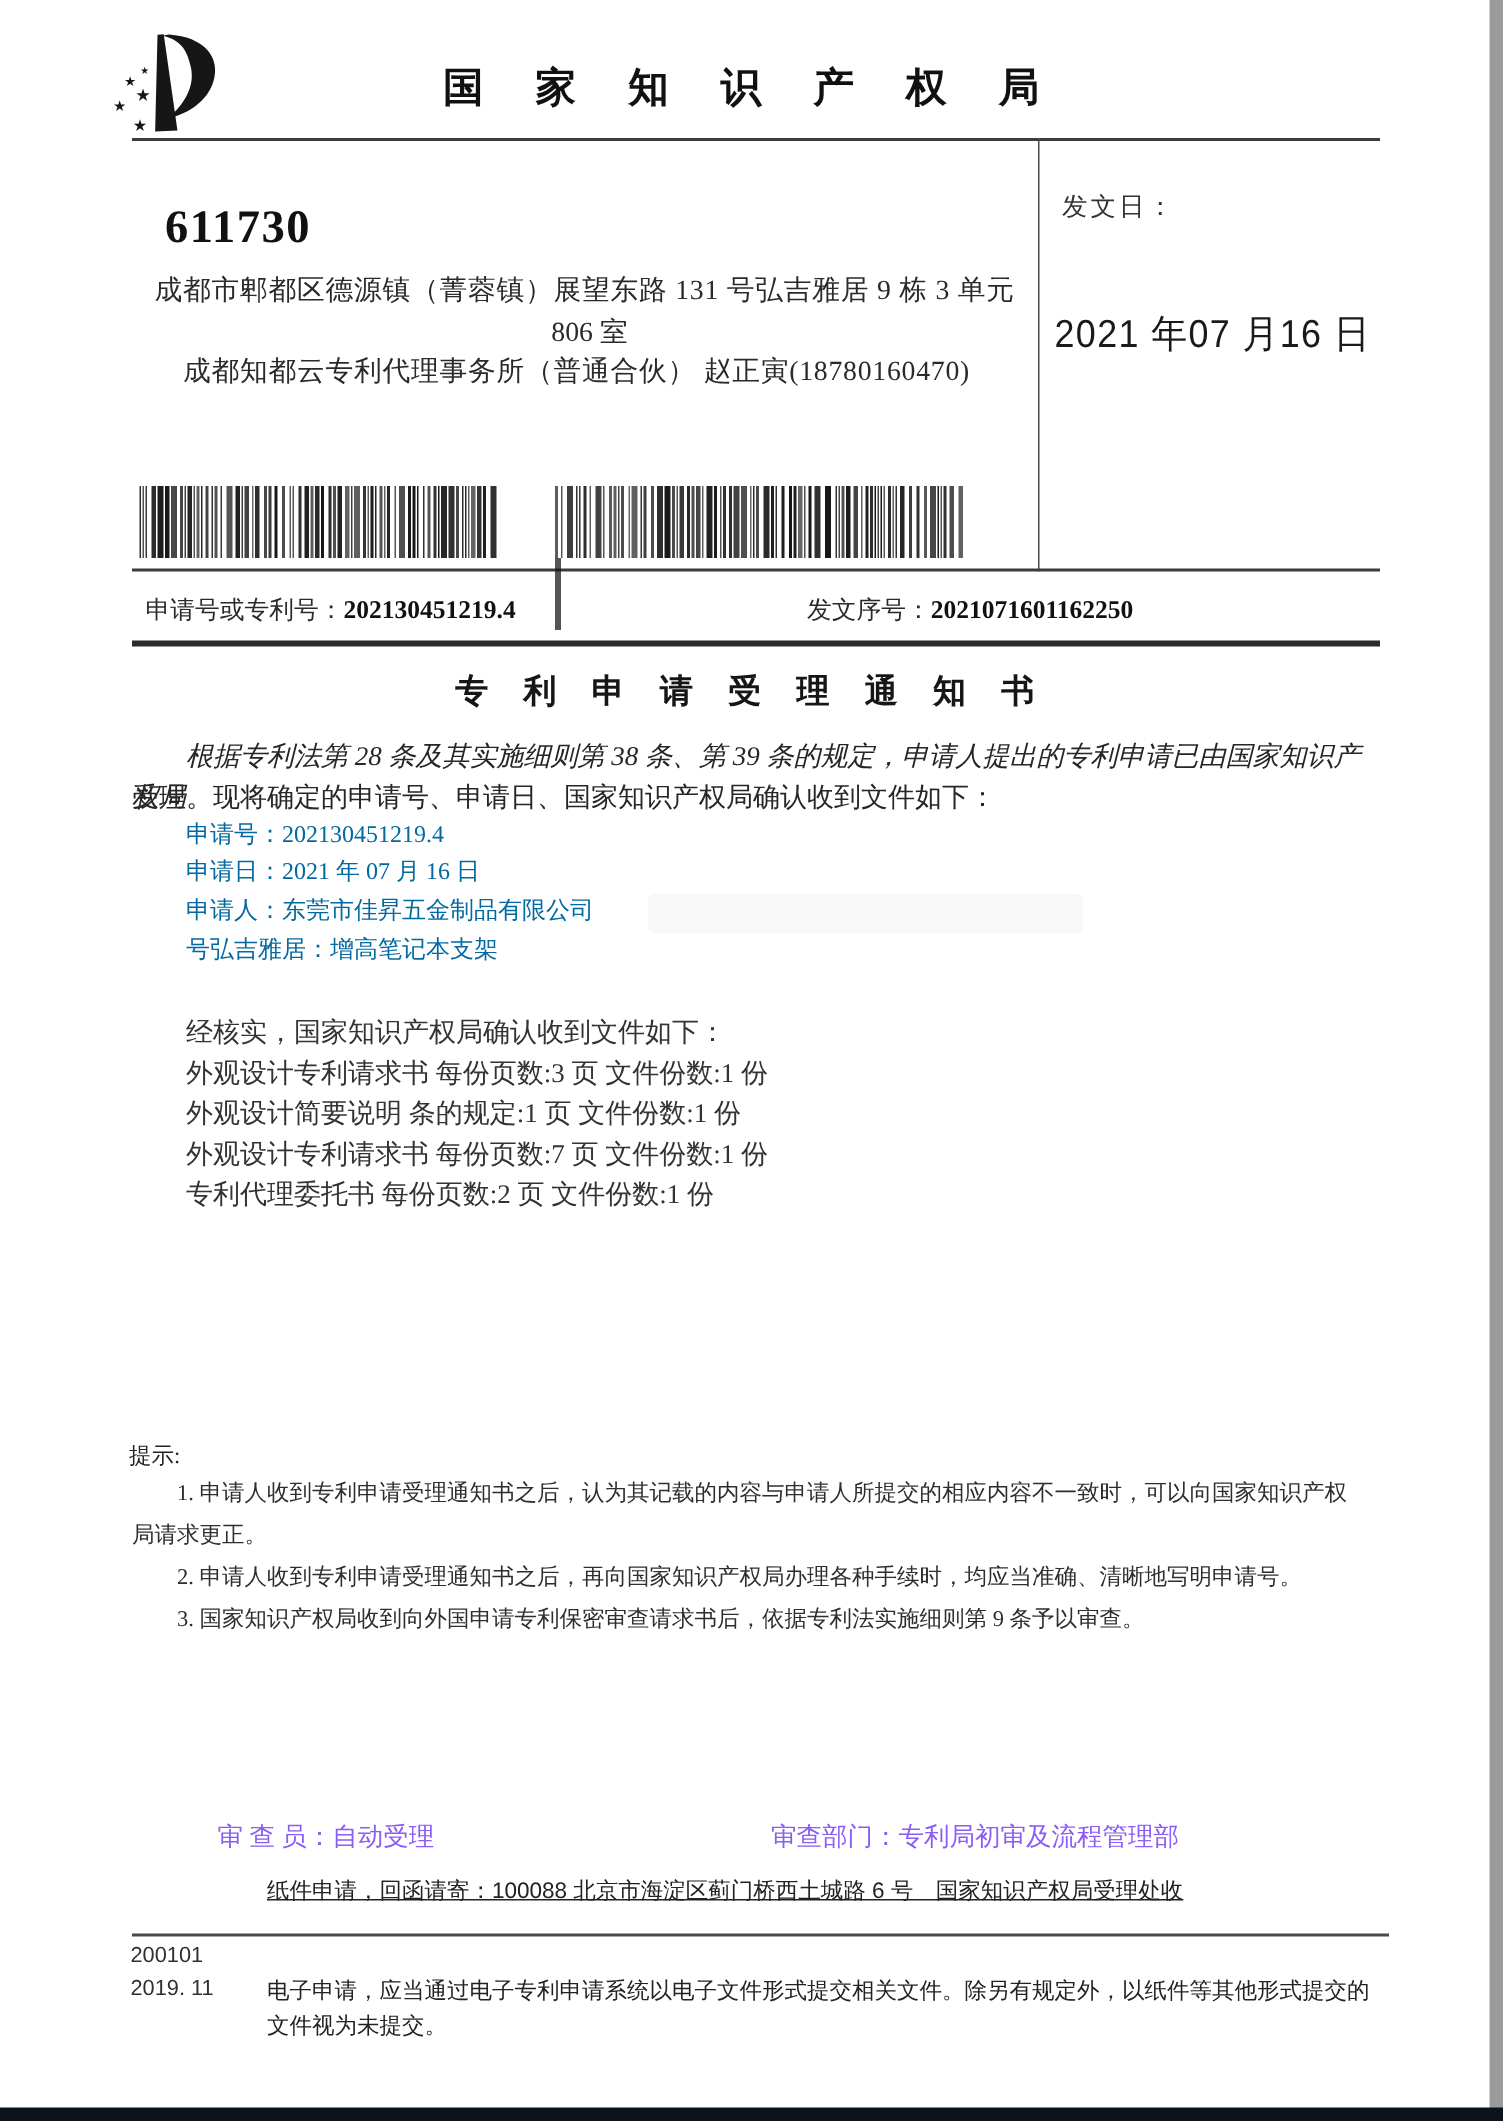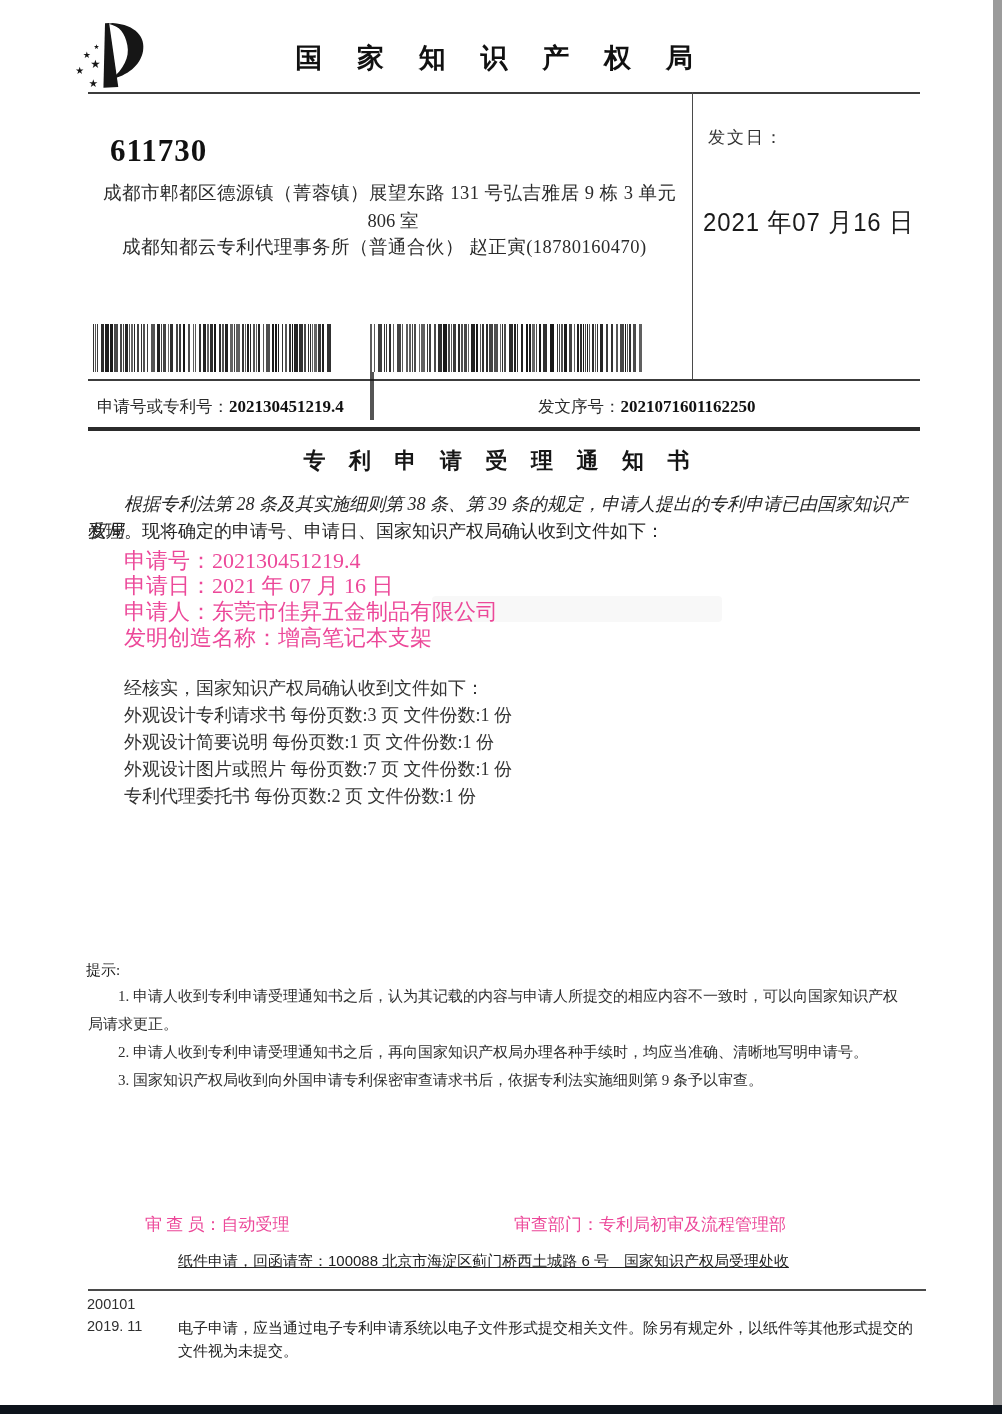--- a/index.html
+++ b/index.html
@@ -25,27 +25,27 @@
   
   .barcode{top:324px;height:48px;background:#fff;}
   .barcode i{display:inline-block;height:100%;background:#141414;vertical-align:top;}
   
   .ref{top:396px;font-size:16.5px;color:#2a2a2a;}
   .ref b{font-size:17px;color:#111;}
   
   .notice-title{left:0;top:446px;width:1002px;text-align:center;font-size:22px;font-weight:bold;
                 letter-spacing:9px;color:#161616;}
   .para{left:88px;width:836px;font-size:18px;line-height:27px;color:#262626;}
-  .field{left:124px;font-size:22px;color:#ec4899;}
+  .field{left:124px;font-size:16px;color:#0369a1;}
   .docline{left:124px;font-size:18px;color:#333;}
   
   .tips-label{left:86px;top:961px;font-size:15px;color:#222;}
   .tip{left:88px;width:818px;font-size:15px;line-height:28px;text-indent:2em;color:#2e2e2e;}
   
-  .exam{top:1213px;font-size:17px;color:#ec4899;}
+  .exam{top:1213px;font-size:17px;color:#8b5cf6;}
   
   .fcode{left:87px;font-size:14.5px;color:#2f2f2f;}
   .ftext{left:178px;width:750px;font-size:15px;line-height:22.5px;color:#222;}
   .smudge{left:432px;top:596px;width:290px;height:26px;background:#f2f2f2;opacity:.55;border-radius:4px;}
   .edge-right{right:0;top:0;width:9px;height:1414px;background:#9b9b9b;}
   .edge-bottom{left:0;top:1405px;width:1002px;height:9px;background:#0d131b;}
 </style>
 </head>
 <body>
 
@@ -94,27 +94,27 @@
   <span>申请号：</span><span>202130451219.4</span>
 </div>
 <div class="abs field" style="top:571px;">
   <span>申请日：</span><span>2021 年 07 月 16 日</span>
 </div>
 <div class="abs smudge"></div>
 <div class="abs field" style="top:597px;">
   <span>申请人：</span><span>东莞市佳昇五金制品有限公司</span>
 </div>
 <div class="abs field" style="top:623px;">
-  <span>发明创造名称：</span><span>增高笔记本支架</span>
+  <span>号弘吉雅居：</span><span>增高笔记本支架</span>
 </div>
 
 <div class="abs docline" style="top:676px;">经核实，国家知识产权局确认收到文件如下：</div>
 <div class="abs docline" style="top:703px;">外观设计专利请求书 每份页数:3 页  文件份数:1 份</div>
-<div class="abs docline" style="top:730px;">外观设计简要说明 每份页数:1 页  文件份数:1 份</div>
-<div class="abs docline" style="top:757px;">外观设计图片或照片 每份页数:7 页  文件份数:1 份</div>
+<div class="abs docline" style="top:730px;">外观设计简要说明 条的规定:1 页  文件份数:1 份</div>
+<div class="abs docline" style="top:757px;">外观设计专利请求书 每份页数:7 页  文件份数:1 份</div>
 <div class="abs docline" style="top:784px;">专利代理委托书 每份页数:2 页  文件份数:1 份</div>
 
 <div class="abs tips-label">提示:</div>
 <div class="abs tip" style="top:982px;">1. 申请人收到专利申请受理通知书之后，认为其记载的内容与申请人所提交的相应内容不一致时，可以向国家知识产权局请求更正。</div>
 <div class="abs tip" style="top:1038px;">2. 申请人收到专利申请受理通知书之后，再向国家知识产权局办理各种手续时，均应当准确、清晰地写明申请号。</div>
 <div class="abs tip" style="top:1066px;">3. 国家知识产权局收到向外国申请专利保密审查请求书后，依据专利法实施细则第 9 条予以审查。</div>
 
 <div class="abs exam" style="left:145px;">
   <span>审  查  员：</span><span>自动受理</span>
 </div>

